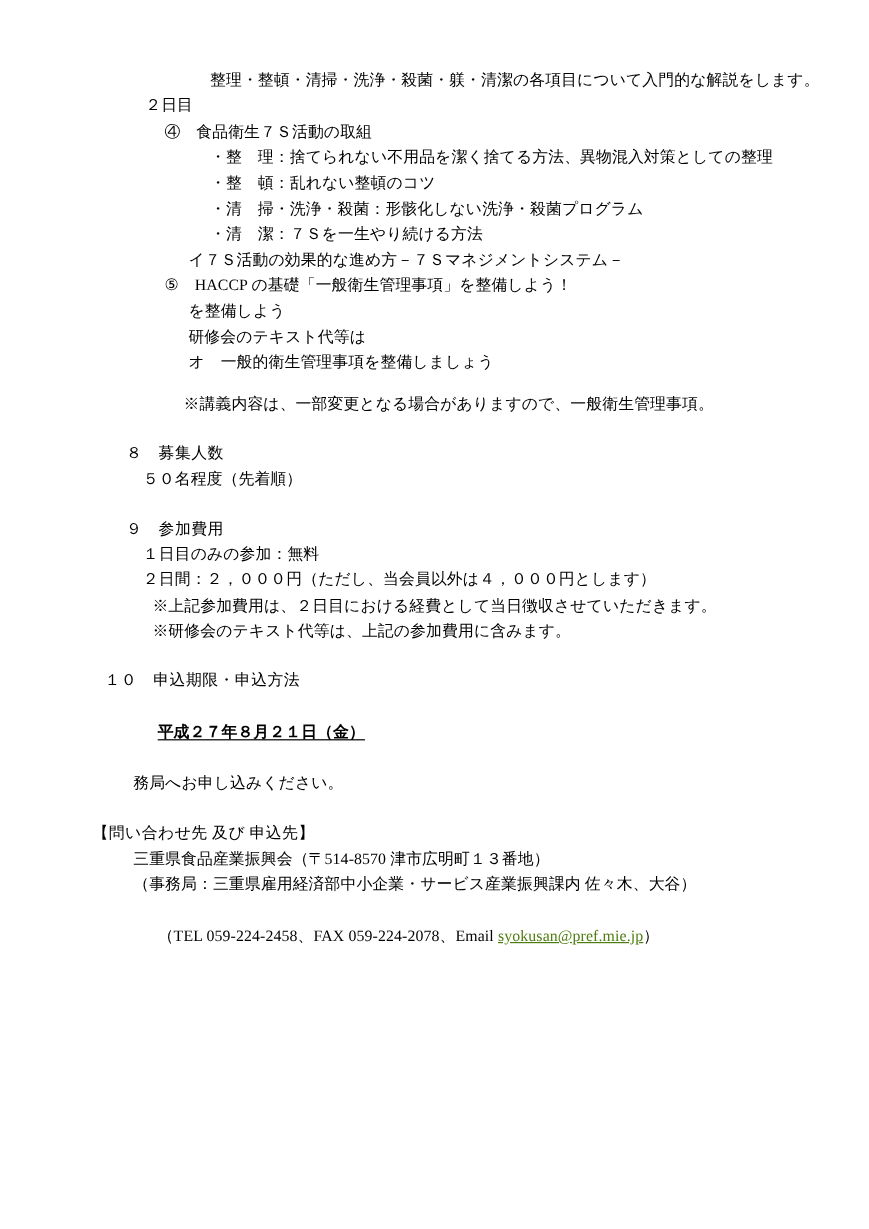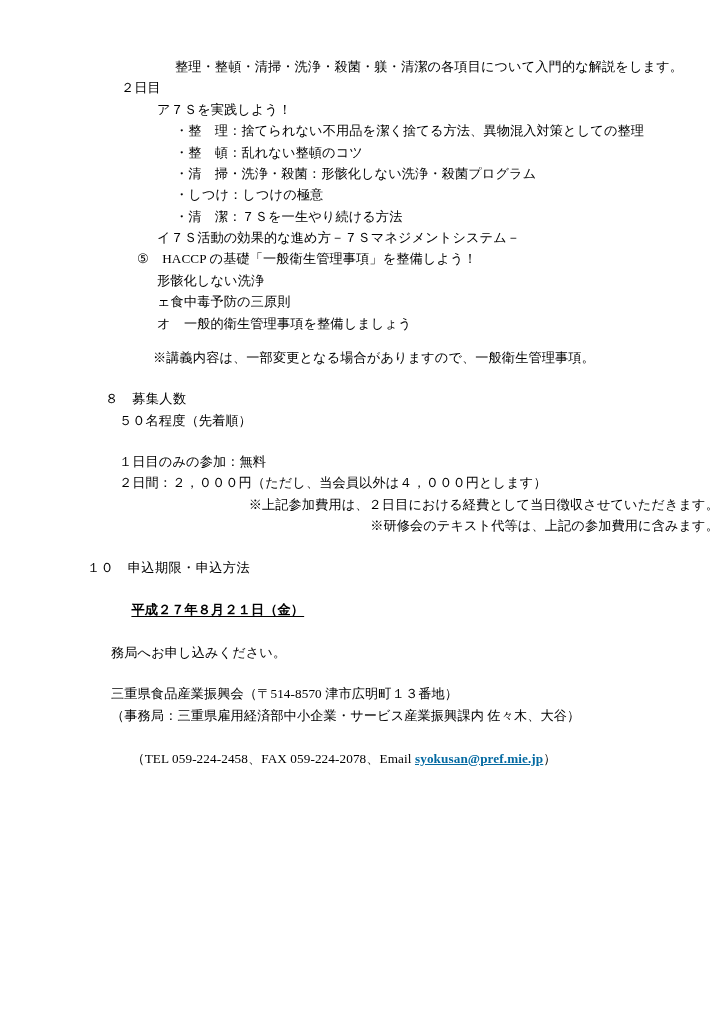--- a/index.html
+++ b/index.html
@@ -42,83 +42,83 @@
   }
   .i1 { padding-left: 100px; }
   .i2 { padding-left: 46px; }
   .i3 { padding-left: 62px; }
   .i4 { padding-left: 82px; }
   .i5 { padding-left: 100px; }
   .i6 { padding-left: 78px; }
   .i8 { padding-left: 30px; }
   .i9 { padding-left: 44px; }
   .i11 { padding-left: 36px; }
-  .i12 { padding-left: 52px; text-align: right; }
-  .i13 { padding-left: 12px; }
+  .i12 { padding-left: 52px; }
+  .i13 { padding-left: 12px; font-family: Liberation Mono, monospace; }
   .i14 { padding-left: 42px; }
   .i16 { padding-left: 2px; }
   .sec-head {
     letter-spacing: 0.4px;
   }
   .uline {
     text-decoration: underline;
     text-underline-offset: 2px;
     font-weight: bold;
   }
   .maillink {
-    color: #0369a1;
+    color: #4d7c0f;
     text-decoration: underline;
-    font-weight: bold;
   }
 </style>
 </head>
 <body>
 
 <div class="page">
   <div class="doc">
 
     <div class="line i1">整理・整頓・清掃・洗浄・殺菌・躾・清潔の各項目について入門的な解説をします。</div>
     <div class="line i2">２日目</div>
-    <div class="line i4">ア７Ｓを実践しよう！</div>
+    <div class="line i3">④　食品衛生７Ｓ活動の取組</div>
     <div class="line i5">・整　理：捨てられない不用品を潔く捨てる方法、異物混入対策としての整理</div>
     <div class="line i5">・整　頓：乱れない整頓のコツ</div>
     <div class="line i5">・清　掃・洗浄・殺菌：形骸化しない洗浄・殺菌プログラム</div>
-    <div class="line i5">・しつけ：しつけの極意</div>
     <div class="line i5">・清　潔：７Ｓを一生やり続ける方法</div>
     <div class="line i4">イ７Ｓ活動の効果的な進め方－７Ｓマネジメントシステム－</div>
     <div class="line i3">⑤　HACCP の基礎「一般衛生管理事項」を整備しよう！</div>
-    <div class="line i4">形骸化しない洗浄</div>
-    <div class="line i4">ェ食中毒予防の三原則</div>
+    <div class="line i4">を整備しよう</div>
+    <div class="line i4">研修会のテキスト代等は</div>
     <div class="line i4">オ　一般的衛生管理事項を整備しましょう</div>
 
     <div class="blank"></div>
     <div class="line i6">※講義内容は、一部変更となる場合がありますので、一般衛生管理事項。</div>
 
     <div class="blank"></div>
     <div class="blank-sm"></div>
     <div class="line i8 sec-head">８　募集人数</div>
     <div class="line i9">５０名程度（先着順）</div>
 
     <div class="blank"></div>
     <div class="blank-sm"></div>
+    <div class="line i8 sec-head">９　参加費用</div>
     <div class="line i9">１日目のみの参加：無料</div>
     <div class="line i9">２日間：２，０００円（ただし、当会員以外は４，０００円とします）</div>
     <div class="line i12">※上記参加費用は、２日目における経費として当日徴収させていただきます。</div>
     <div class="line i12">※研修会のテキスト代等は、上記の参加費用に含みます。</div>
 
     <div class="blank"></div>
     <div class="blank-sm"></div>
     <div class="line i13 sec-head">１０　申込期限・申込方法</div>
     <div class="line i11">
       <span class="uline">平成２７年８月２１日（金）</span>
     </div>
     <div class="line i11">務局へお申し込みください。</div>
 
     <div class="blank"></div>
     <div class="blank-sm"></div>
+    <div class="line i16 sec-head">【問い合わせ先 及び 申込先】</div>
     <div class="line i11">三重県食品産業振興会（〒514-8570 津市広明町１３番地）</div>
     <div class="line i11">（事務局：三重県雇用経済部中小企業・サービス産業振興課内 佐々木、大谷）</div>
     <div class="line i11">
       <span>（TEL 059-224-2458、FAX 059-224-2078、Email </span><a class="maillink" href="#">syokusan@pref.mie.jp</a><span>）</span>
     </div>
 
   </div>
 </div>
 
 </body></html>

